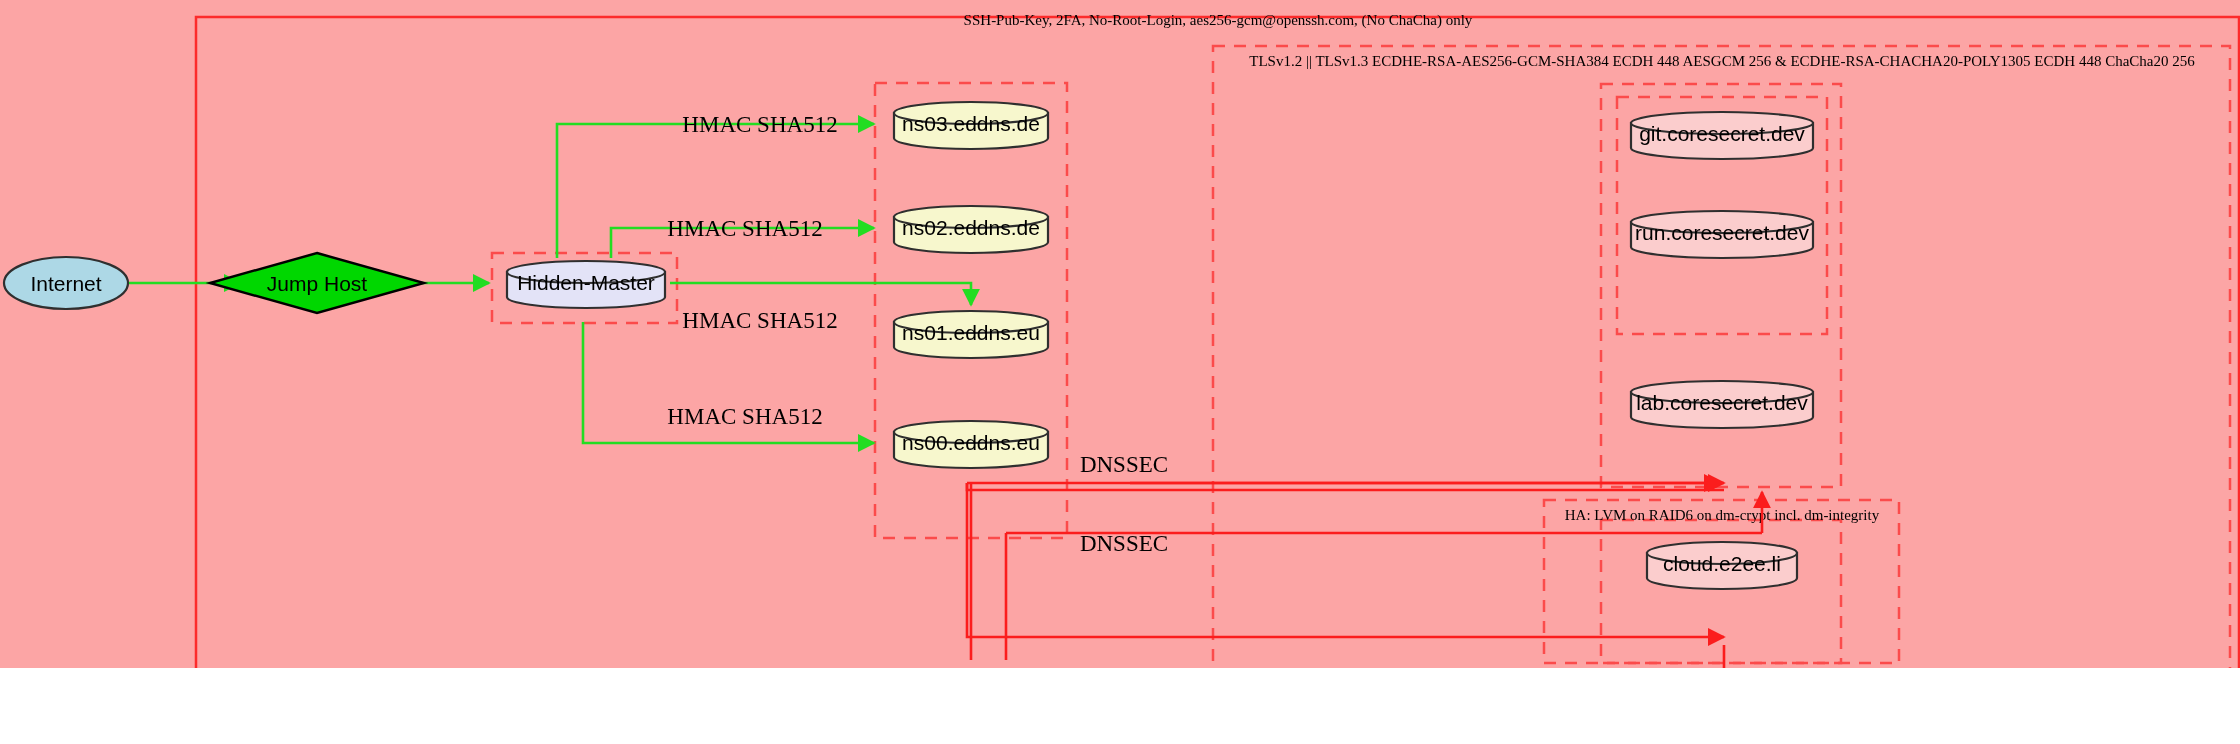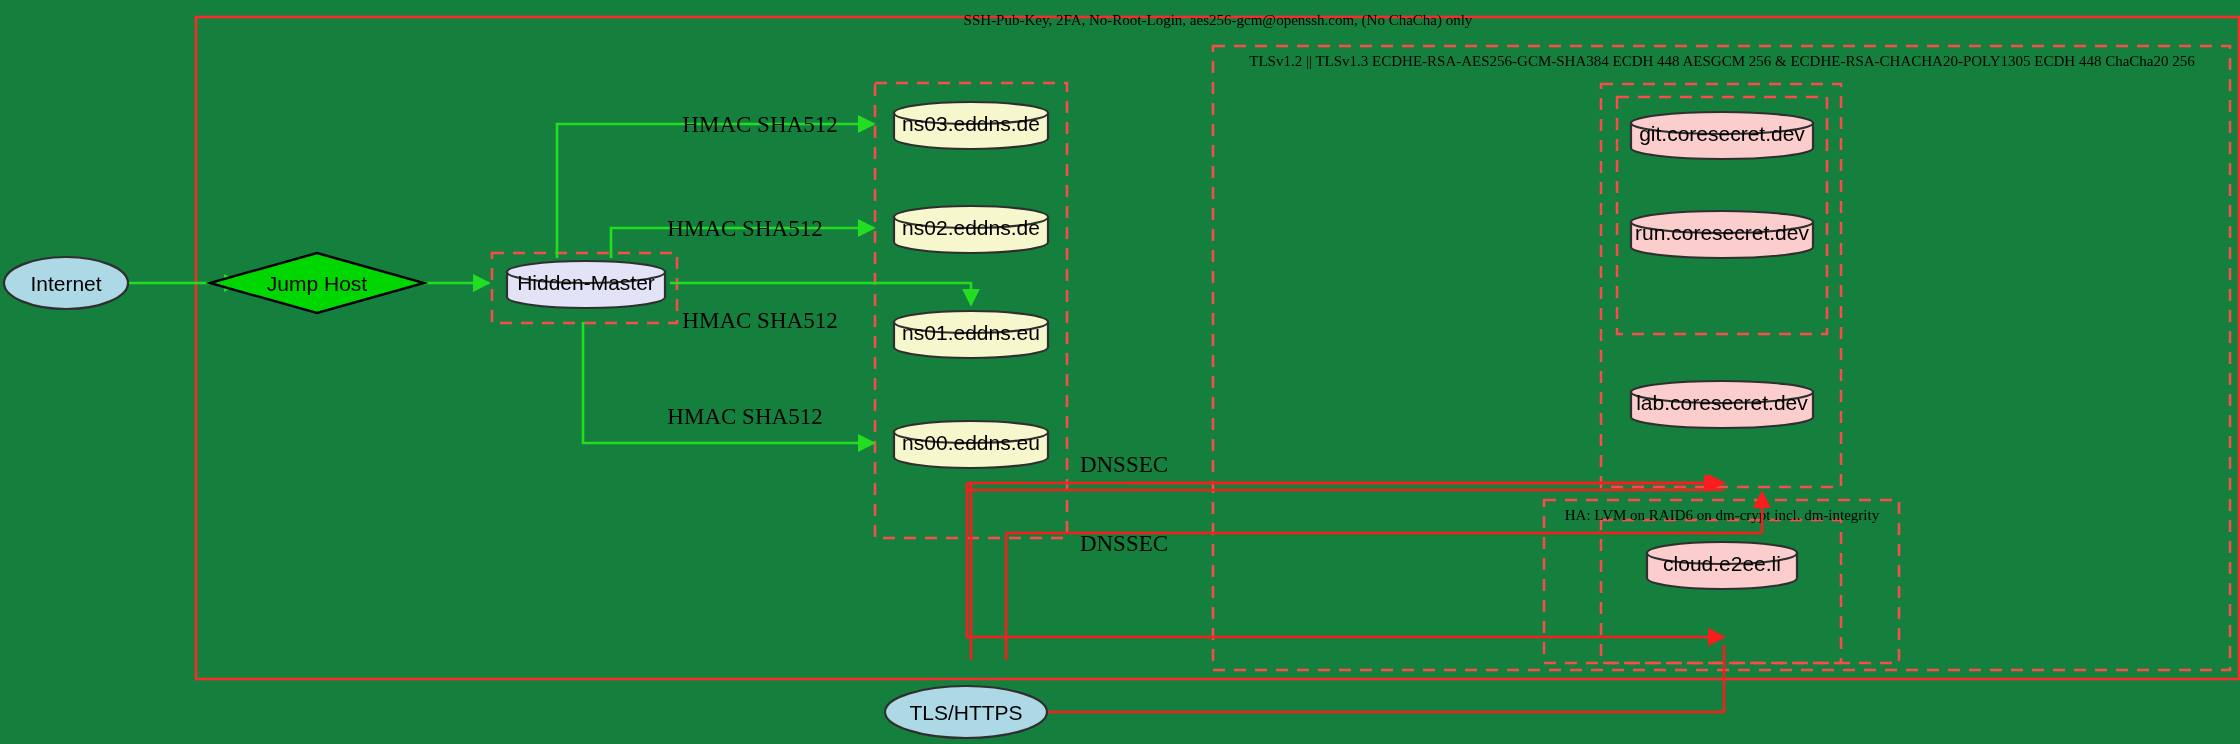--- a/index.html
+++ b/index.html
@@ -7,22 +7,22 @@
     margin: 0;
     padding: 0;
     background: #ffffff;
   }
   body {
     font-family: "Liberation Sans", sans-serif;
   }
   #stage {
     position: relative;
     width: 2240px;
-    height: 744px;
-    background: #15803d;
+    height: 668px;
+    background: #fca5a5;
     overflow: hidden;
     text-align: center;
   }
   #stage svg.layer {
     position: absolute;
     left: 0;
     top: 0;
     width: 2240px;
     height: 744px;
   }

